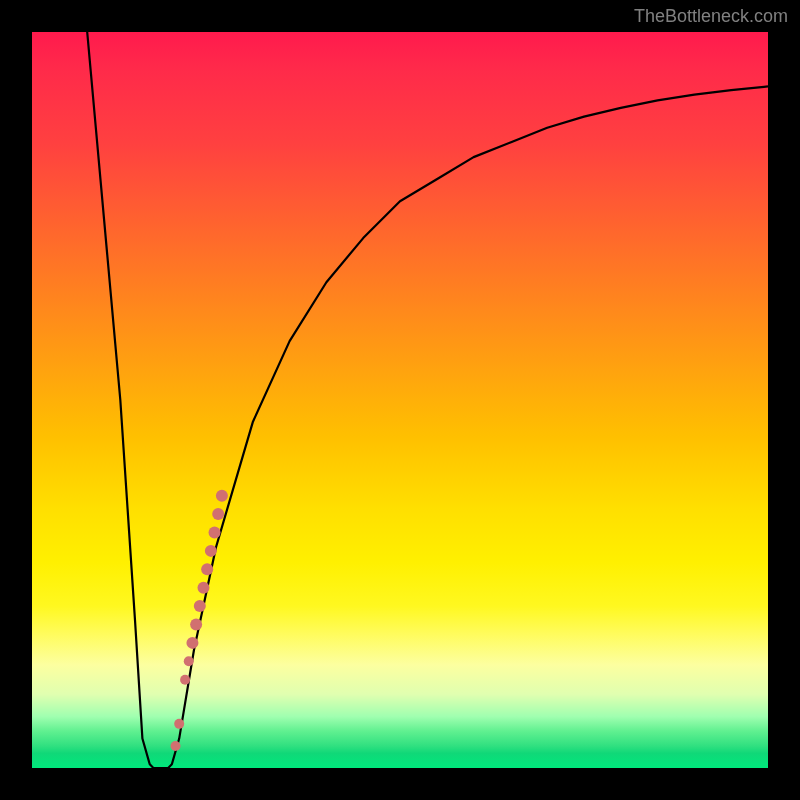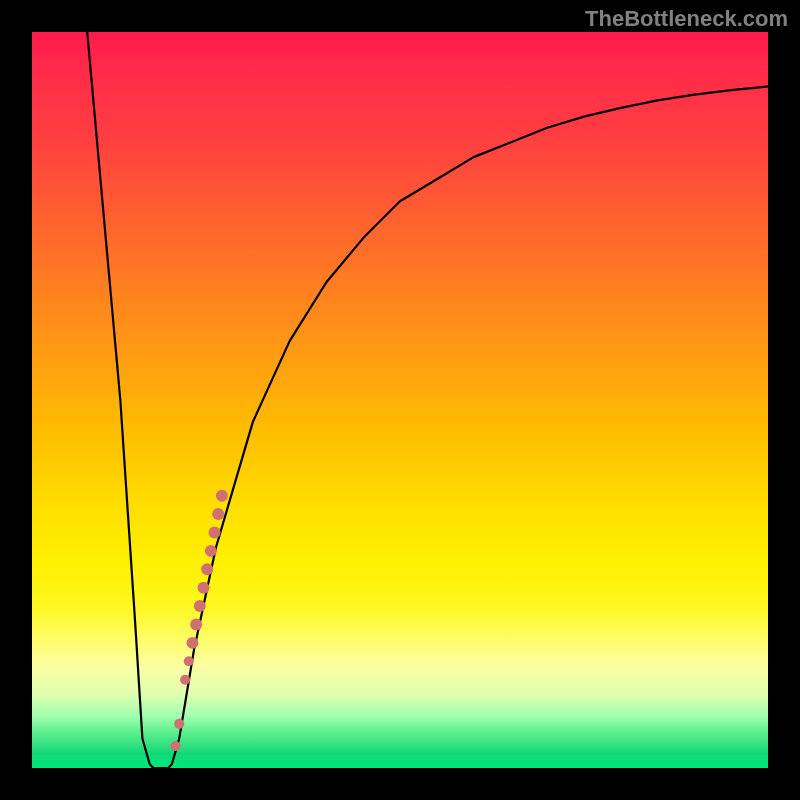--- a/index.html
+++ b/index.html
@@ -3,24 +3,23 @@
 <meta charset="utf-8">
 <style>
   * { margin: 0; padding: 0; box-sizing: border-box; }
   body { width: 800px; height: 800px; overflow: hidden; font-family: Arial, sans-serif; }
   .container { position: relative; width: 800px; height: 800px; background: #000; }
   .watermark {
     position: absolute;
     top: 6px;
     right: 12px;
     color: #808080;
-    font-size: 22px;
+    font-size: 18px;
     font-family: Arial, sans-serif;
     z-index: 10;
-    font-weight: bold;
   }
   .plot-area {
     position: absolute;
     left: 32px;
     top: 32px;
     width: 736px;
     height: 736px;
     overflow: hidden;
   }
   .gradient-bg {

